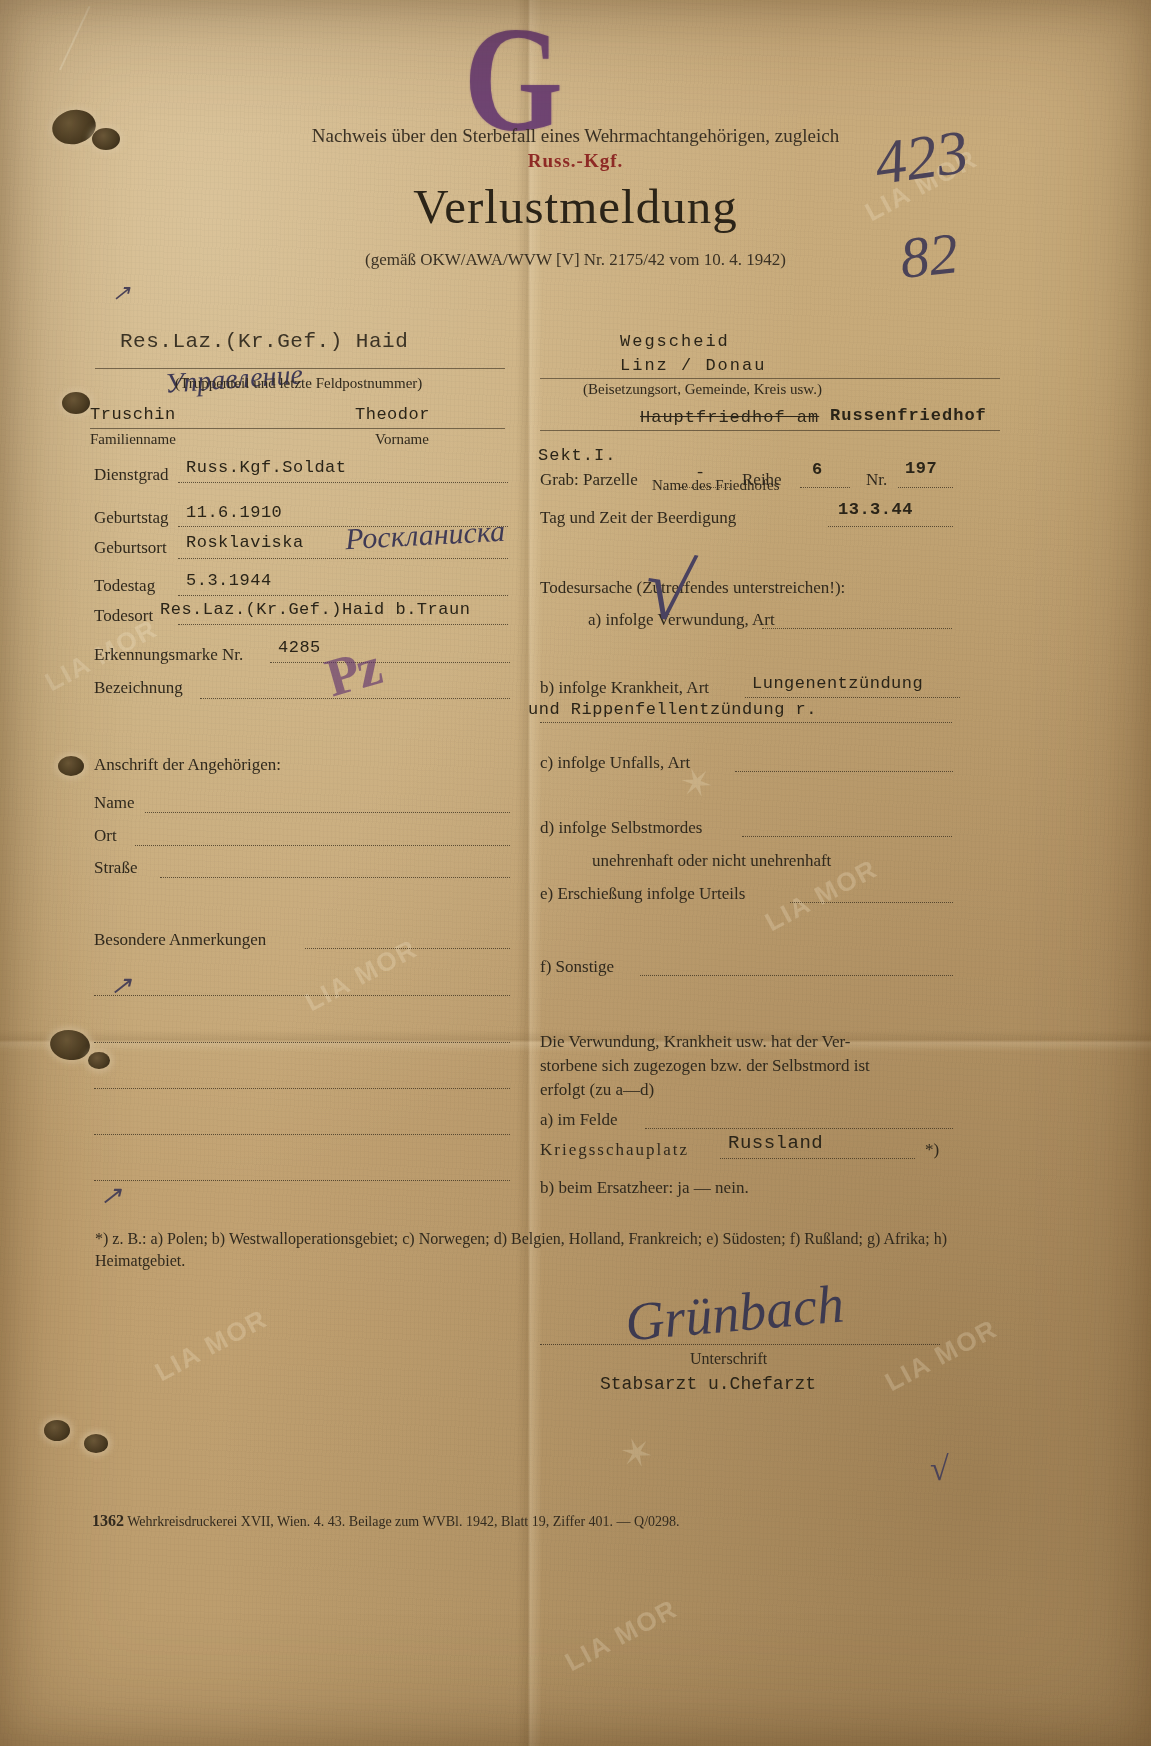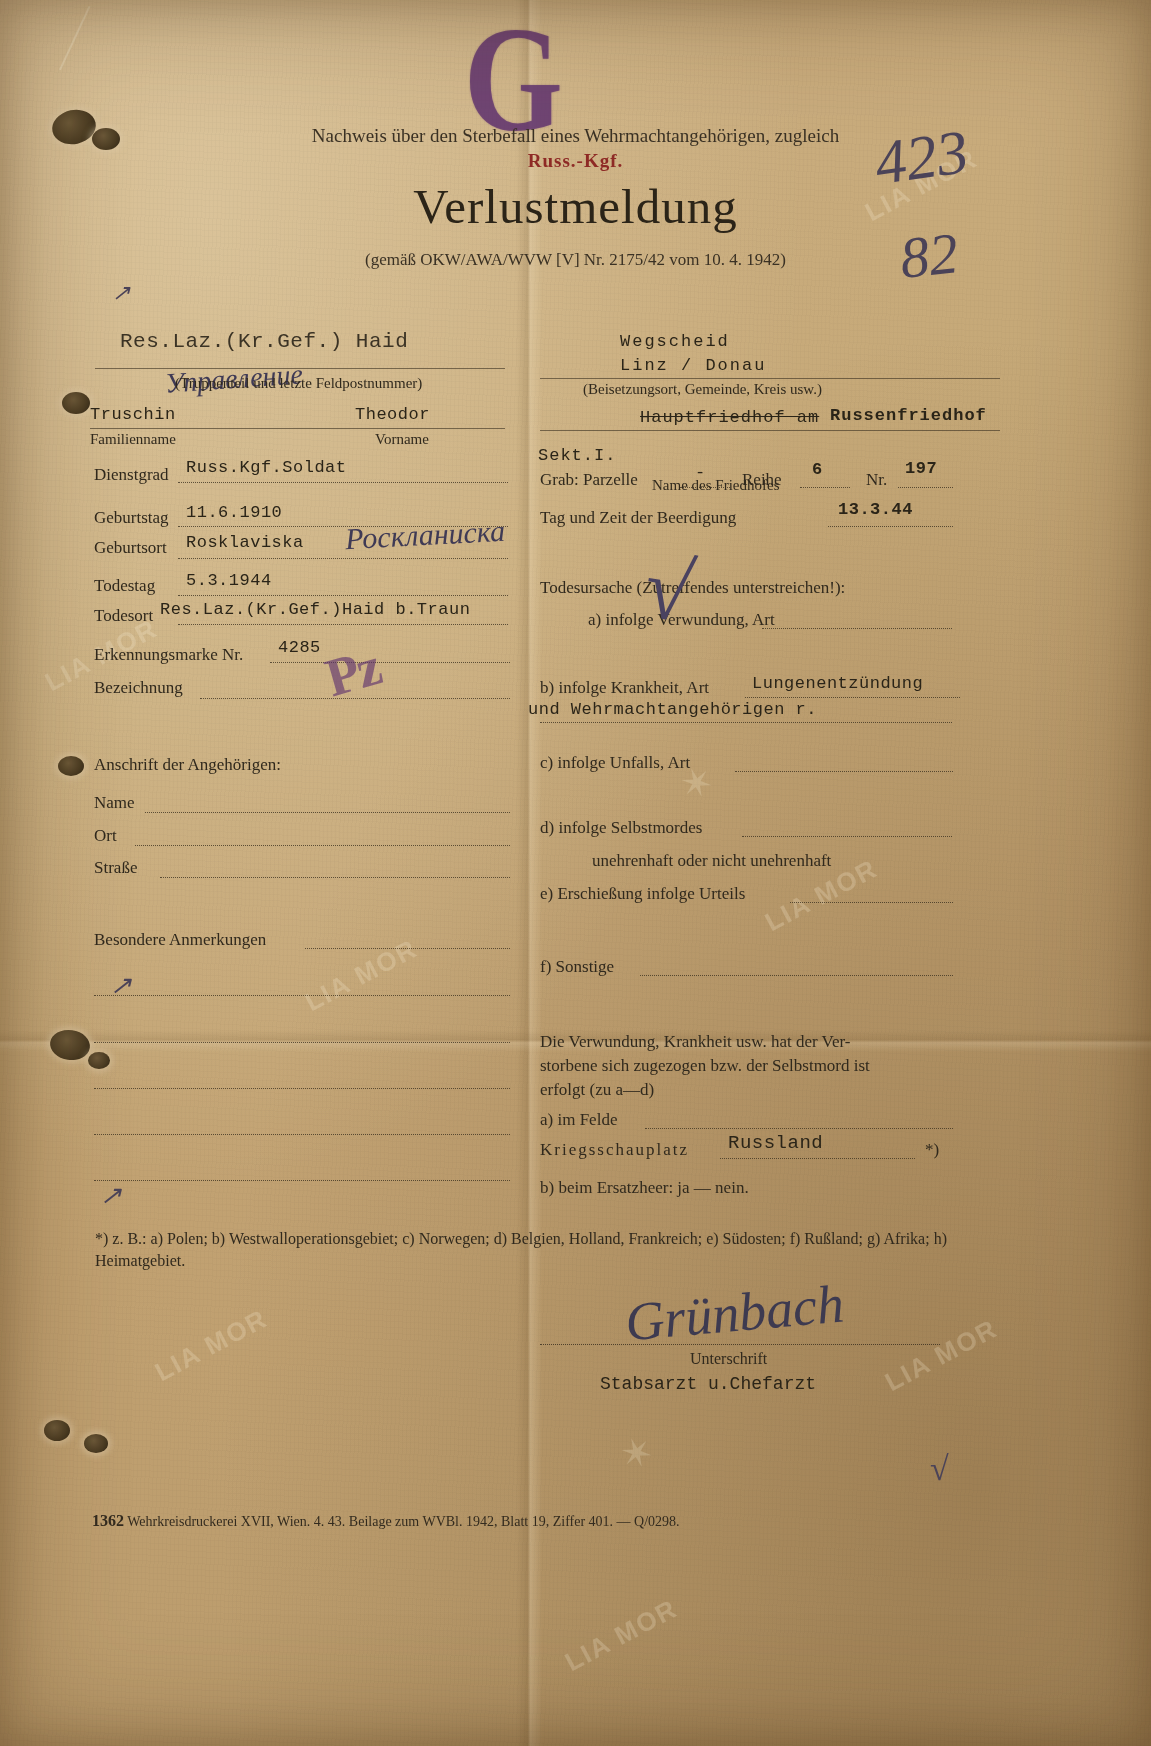--- a/index.html
+++ b/index.html
@@ -298,21 +298,21 @@
   <div class="dots" style="left:828px;top:526px;width:125px;"></div>
 
   <div class="lbl" style="left:540px;top:578px;">Todesursache (Zutreffendes unterstreichen!):</div>
 
   <div class="lbl" style="left:540px;top:610px;margin-left:48px;">a) infolge Verwundung, Art</div>
   <div class="dots" style="left:762px;top:628px;width:190px;"></div>
 
   <div class="lbl" style="left:540px;top:678px;">b) infolge Krankheit, Art</div>
   <div class="tw" style="left:752px;top:674px;">Lungenentzündung</div>
   <div class="dots" style="left:745px;top:697px;width:215px;"></div>
-  <div class="tw" style="left:528px;top:700px;">und Wehrmachtangehörigen r.</div>
+  <div class="tw" style="left:528px;top:700px;">und Rippenfellentzündung r.</div>
   <div class="dots" style="left:540px;top:722px;width:412px;"></div>
 
   <div class="lbl" style="left:540px;top:753px;">c) infolge Unfalls, Art</div>
   <div class="dots" style="left:735px;top:771px;width:218px;"></div>
 
   <div class="lbl" style="left:540px;top:818px;">d) infolge Selbstmordes</div>
   <div class="dots" style="left:742px;top:836px;width:210px;"></div>
   <div class="lbl" style="left:592px;top:851px;">unehrenhaft oder nicht unehrenhaft</div>
 
   <div class="lbl" style="left:540px;top:884px;">e) Erschießung infolge Urteils</div>

